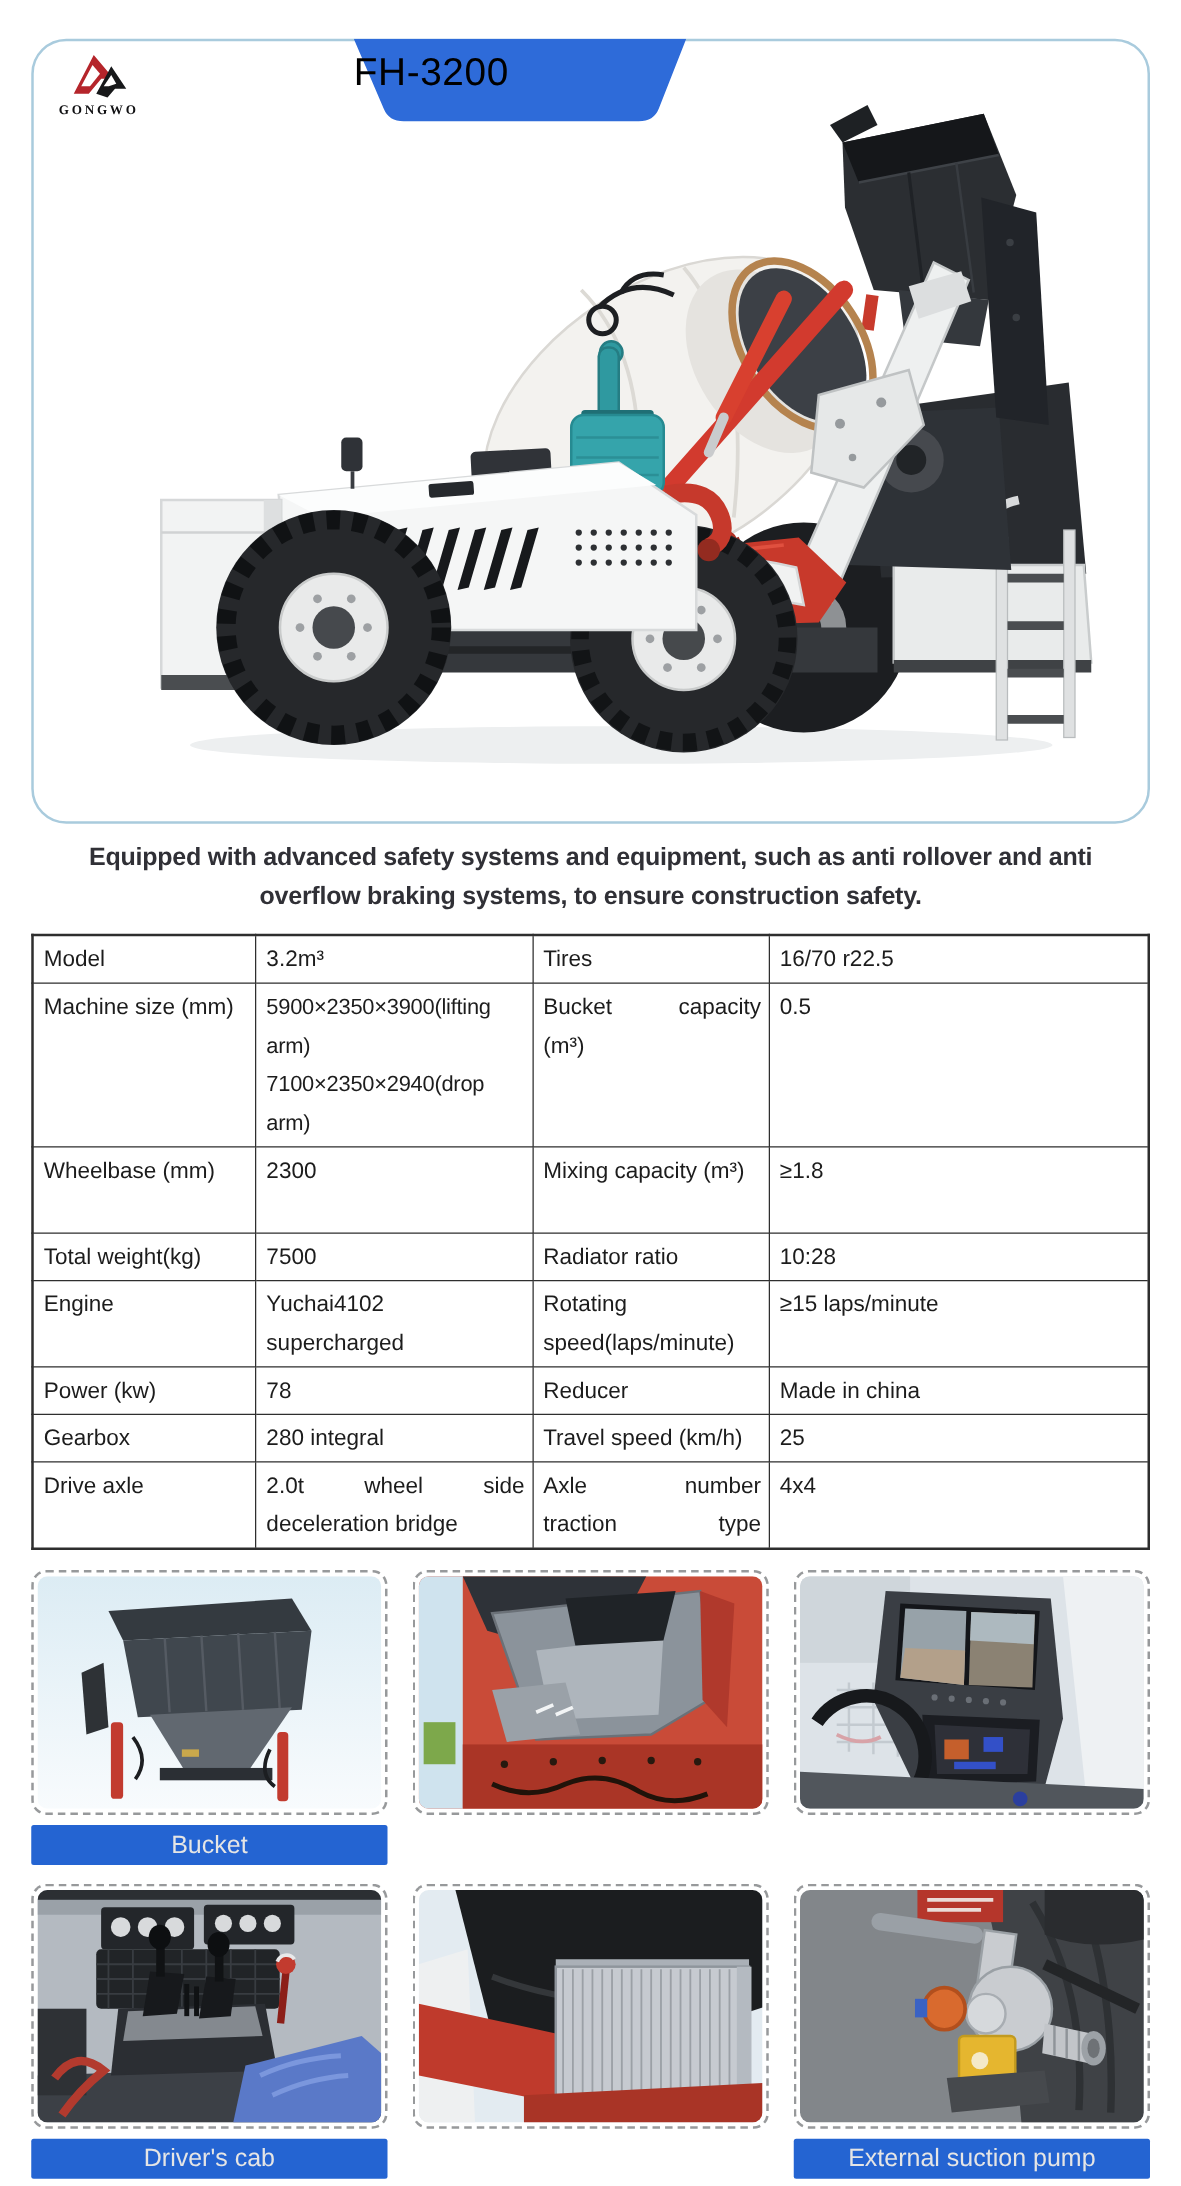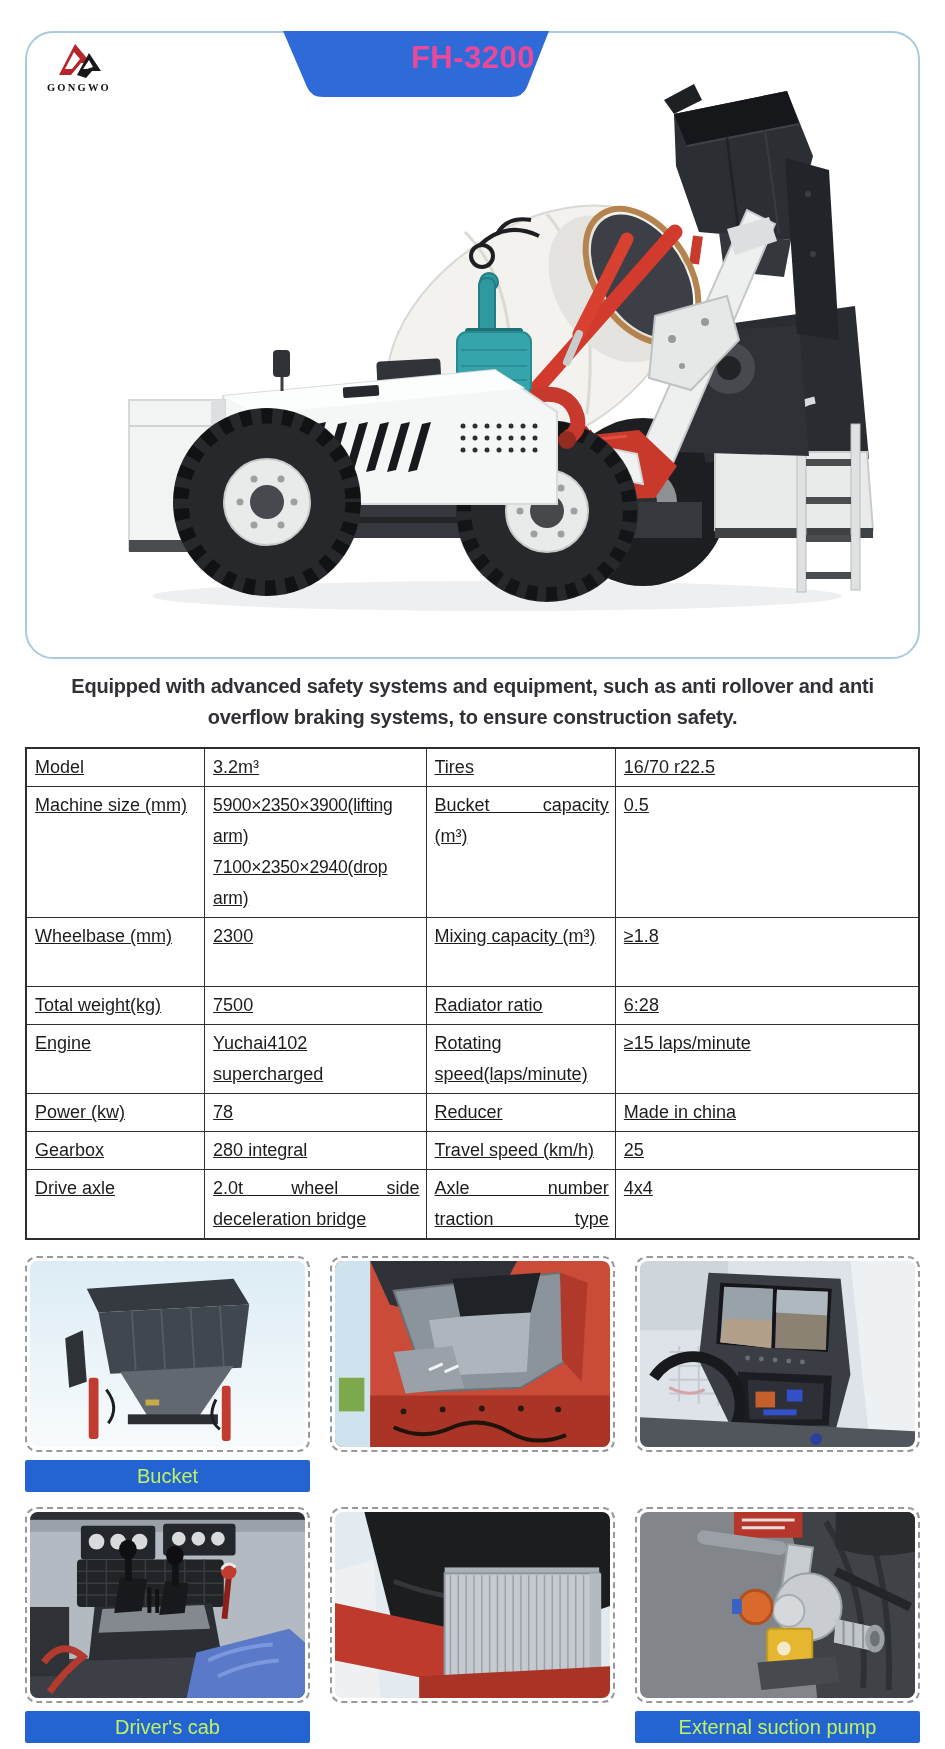--- a/index.html
+++ b/index.html
@@ -4,44 +4,44 @@
 <style>
   html,body{margin:0;padding:0;background:#fff;}
   .page{position:relative;width:945px;height:1749px;background:#fff;overflow:hidden;
         font-family:"Liberation Sans","DejaVu Sans",sans-serif;color:#1c1c1c;}
   
   .card{position:relative;margin:31px 25px 0;height:624px;border:2px solid var(--card-border,#a9cbdd);
         border-radius:28px;background:#fff;}
   .logo{position:absolute;top:6px;left:16px;width:92px;height:58px;text-align:right;}
   .banner{position:absolute;top:-2px;left:256px;width:266px;height:68px;}
   .banner svg{position:absolute;inset:0;}
-  .banner-text{position:absolute;left:0;right:14px;top:9px;text-align:right;
-        font-size:31px;font-weight:bold;color:#ec4899;letter-spacing:.5px;}
+  .banner-text{position:absolute;left:0;right:14px;top:9px;text-align:left;
+        font-size:31px;font-weight:normal;color:#000000;letter-spacing:.5px;}
   .truck{position:absolute;inset:0;width:100%;height:100%;}
   
   .desc{margin:12px 25px 0;text-align:center;font-weight:bold;font-size:20px;
         color:#303036;letter-spacing:-0.2px;line-height:1.55;}
   .desc div{white-space:nowrap;}
   
   table.spec{margin:14px 25px 0;width:895px;border-collapse:collapse;
         border:2px solid #2e2e2e;table-layout:fixed;}
   table.spec td{border:1.5px solid #2e2e2e;vertical-align:top;padding:3px 6px 3px 8px;
         font-size:18px;line-height:31px;white-space:pre-line;text-align:justify;
-        overflow:hidden;color:#1c1c1c;text-decoration:underline;}
+        overflow:hidden;color:#1c1c1c;}
   table.spec td.pre{white-space:pre;font-size:17.5px;letter-spacing:-0.2px;}
   table.spec td.jlast{text-align-last:justify;}
   tr.tall td{height:62px;}
   
   .gallery{display:grid;grid-template-columns:repeat(3,1fr);column-gap:20px;row-gap:15px;
         margin:16px 25px 0;}
   .thumb{display:flex;flex-direction:column;}
   .photo{border:2px dashed #97999b;border-radius:12px;padding:3px;background:#fff;height:186px;}
   .photo svg{width:100%;height:100%;border-radius:8px;display:block;}
   .caption{margin-top:8px;height:32px;background:var(--caption-blue,#2464d2);border-radius:2px;
-        color:#bef264;font-size:20px;display:flex;align-items:center;justify-content:center;}
+        color:#e5e5e5;font-size:20px;display:flex;align-items:center;justify-content:center;}
 </style>
 </head>
 <body>
 
 <div class="page">
 
   <div class="card">
 
     <div class="logo">
       <svg viewBox="0 0 92 58">
@@ -257,21 +257,21 @@
       <tr class="tall">
         <td>Wheelbase (mm)</td>
         <td>2300</td>
         <td>Mixing capacity (m³)</td>
         <td>≥1.8</td>
       </tr>
       <tr>
         <td>Total weight(kg)</td>
         <td>7500</td>
         <td>Radiator ratio</td>
-        <td>6:28</td>
+        <td>10:28</td>
       </tr>
       <tr>
         <td>Engine</td>
         <td>Yuchai4102
 supercharged</td>
         <td>Rotating
 speed(laps/minute)</td>
         <td>≥15 laps/minute</td>
       </tr>
       <tr>

